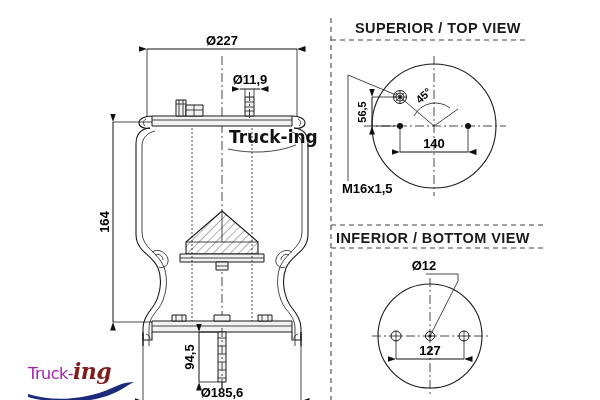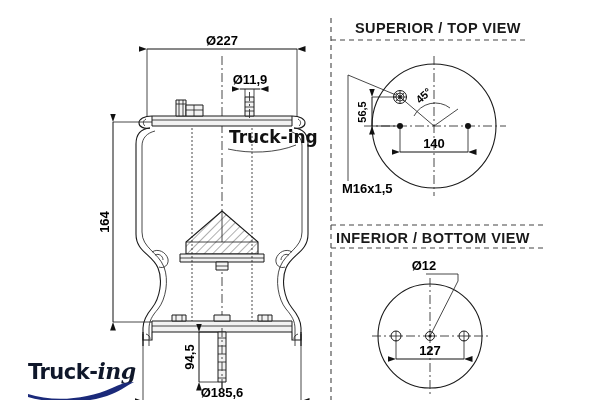--- a/index.html
+++ b/index.html
@@ -70,31 +70,31 @@
     height: 44px;
   }
   #logo .logotext {
     position: absolute;
     left: 0; top: 0;
     white-space: nowrap;
     line-height: 1;
   }
   #logo .lg-truck {
     font-family: "DejaVu Sans", sans-serif;
-    font-weight: bold;
-    font-size: 21px;
-    color: #0f172a;
+    font-weight: normal;
+    font-size: 16px;
+    color: #a21caf;
     letter-spacing: -0.5px;
   }
   #logo .lg-ing {
     font-family: "DejaVu Serif", serif;
     font-weight: bold;
     font-style: italic;
     font-size: 22px;
-    color: #0f172a;
+    color: #7f1d1d;
     letter-spacing: -0.5px;
   }
   #logo svg.swoosh {
     position: absolute;
     left: -2px;
     top: 20px;
     width: 114px;
     height: 22px;
   }
 </style>

